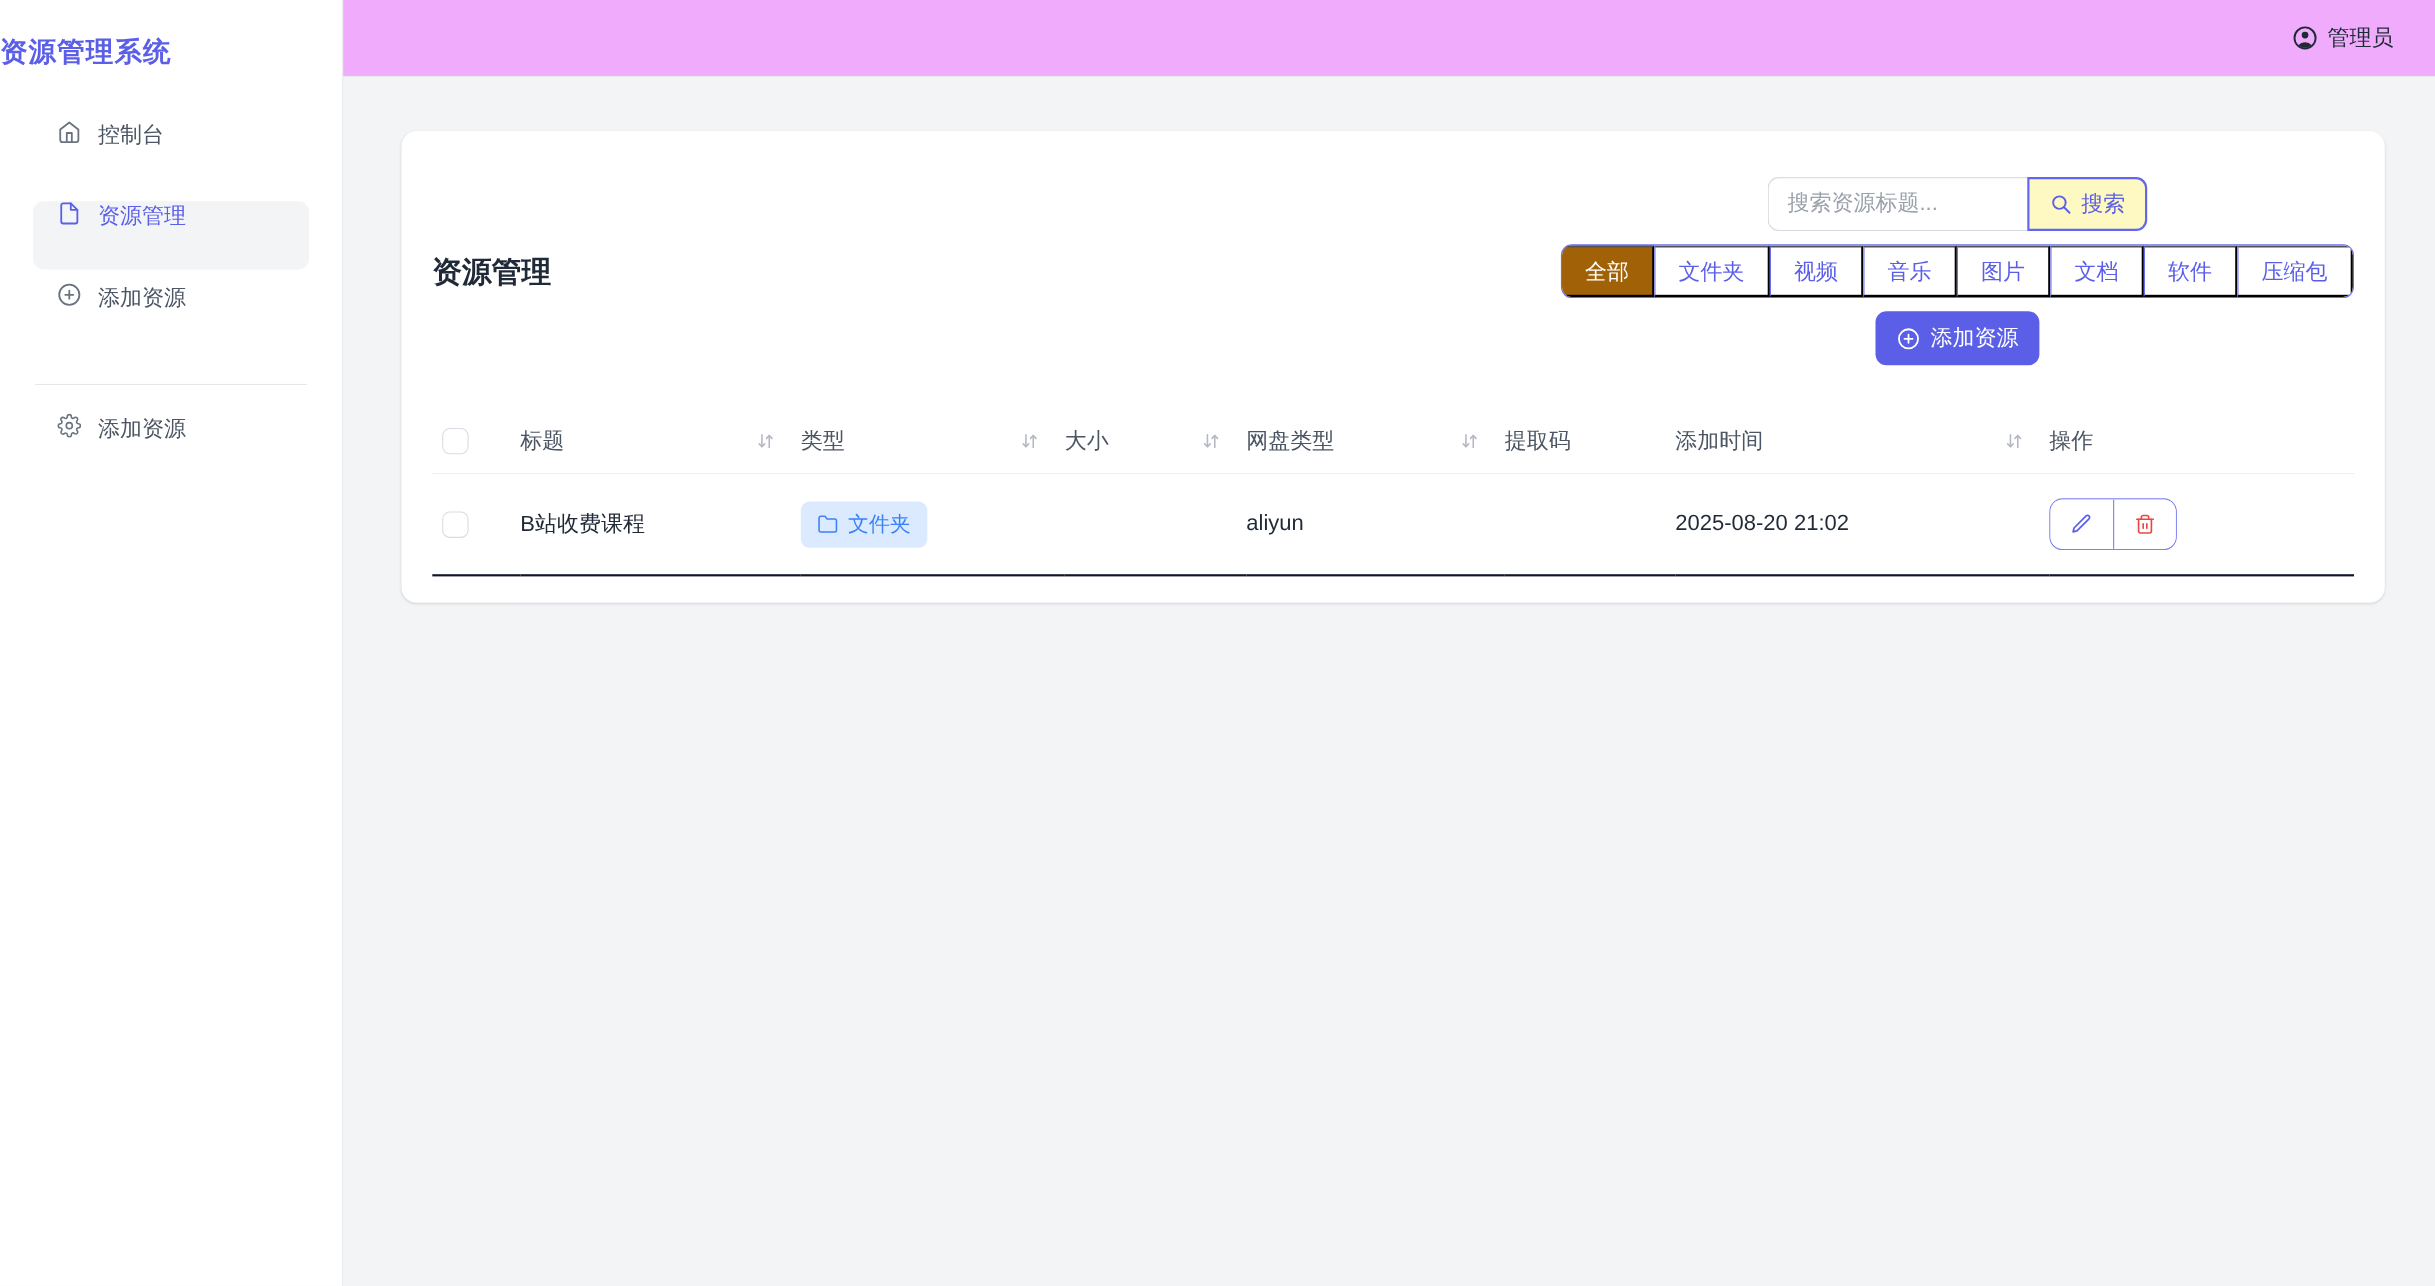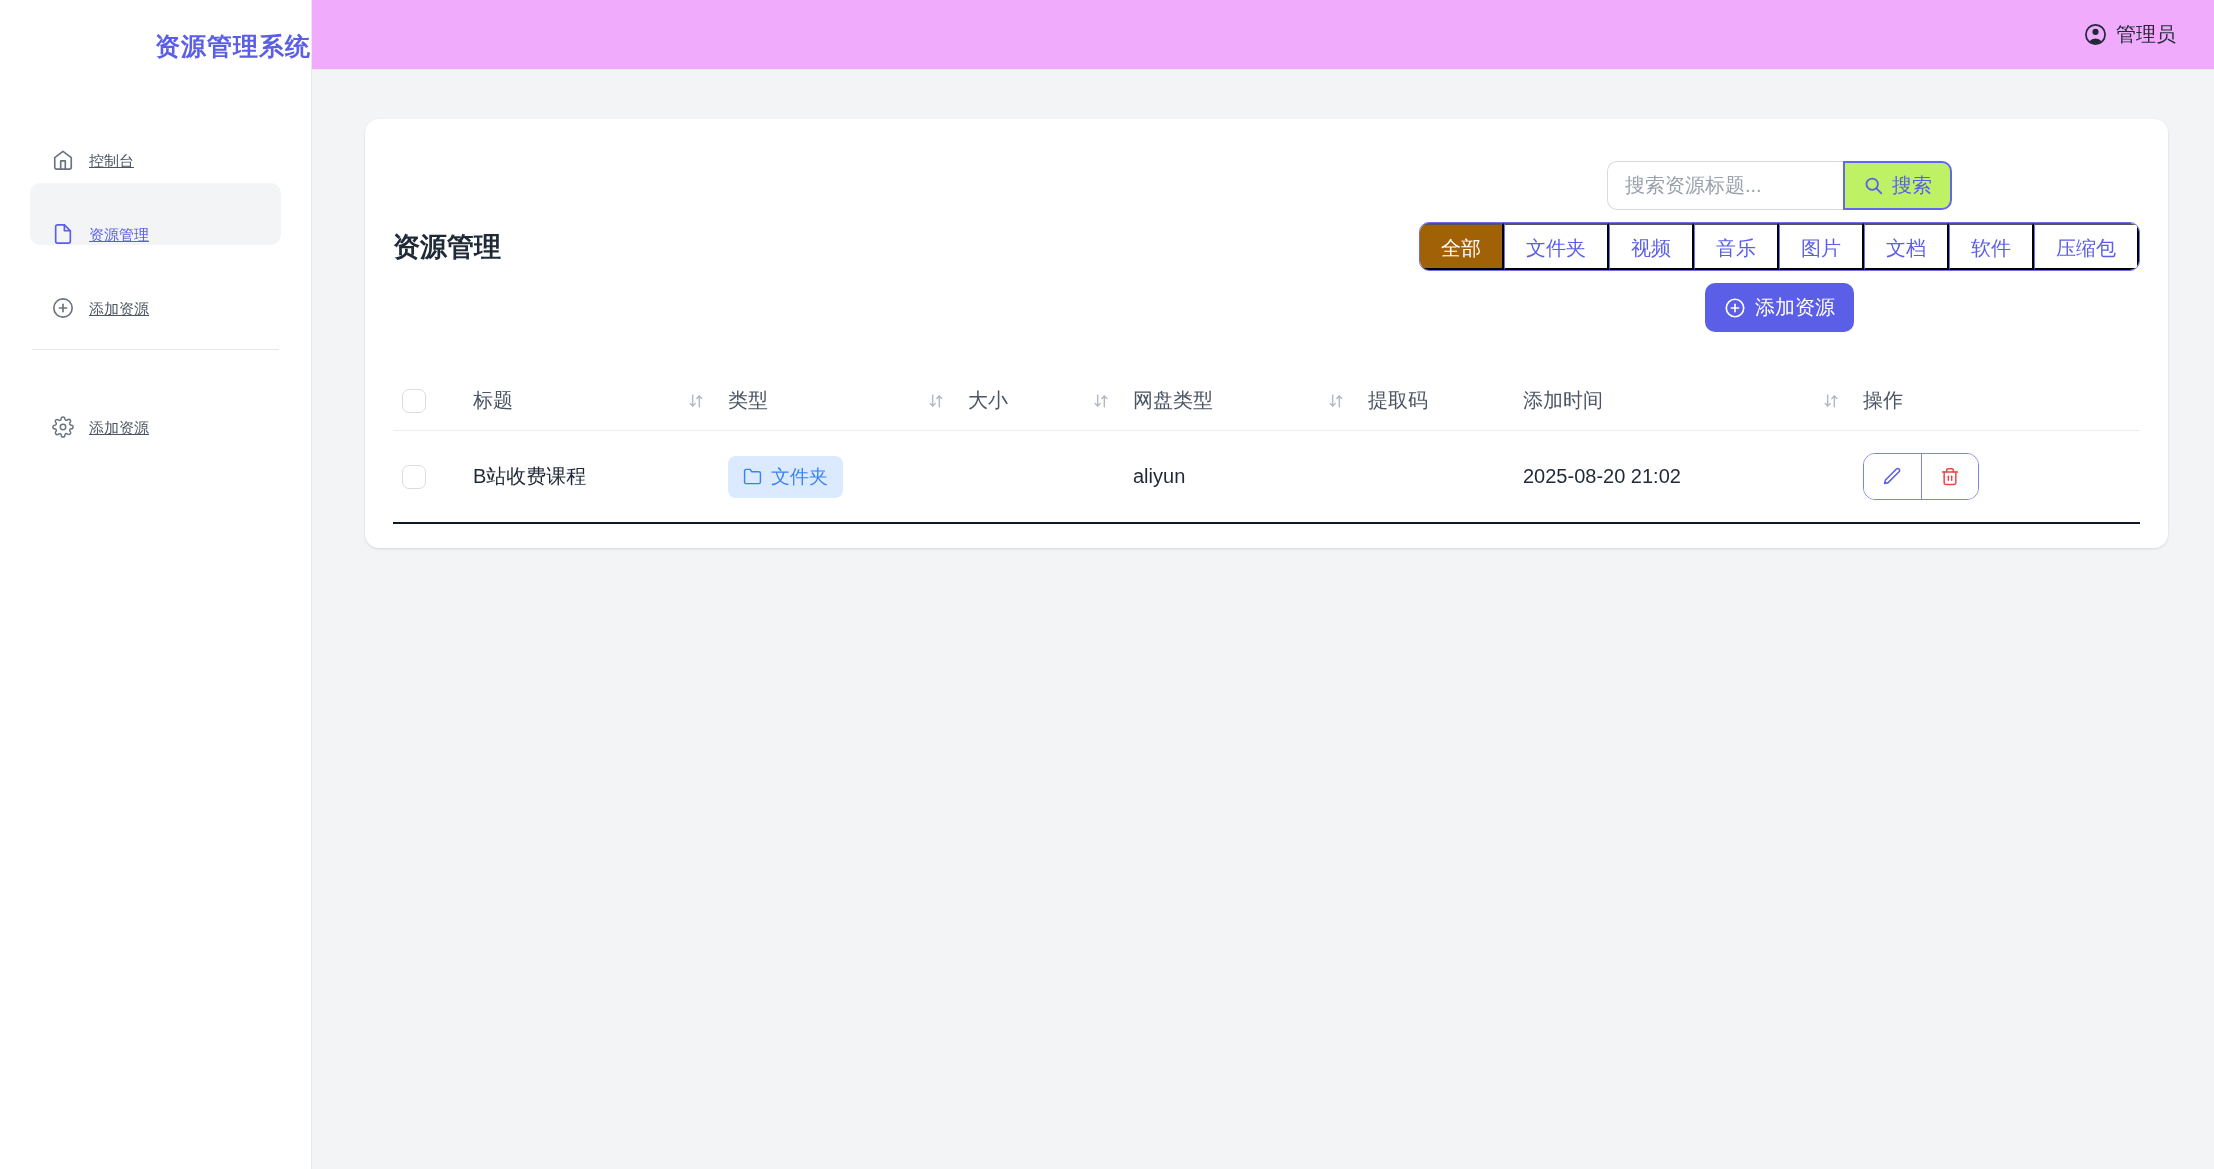--- a/index.html
+++ b/index.html
@@ -3,26 +3,26 @@
 <meta charset="utf-8">
 <style>
   * { margin:0; padding:0; box-sizing:border-box; }
   html,body { width:2214px; height:1169px; overflow:hidden; }
   body {
     font-family:"Liberation Sans","DejaVu Sans",sans-serif;
     background:#f3f4f6; color:#1f2937; display:flex;
   }
   
   .sidebar { width:312px; height:100%; background:#fff; border-right:1px solid #e8eaee; flex:0 0 auto; }
-  .brand { padding-top:30px; text-align:right; font-size:25px; font-weight:bold; color:#5b5fe8; letter-spacing:1px; }
+  .brand { padding-top:30px; text-align:left; font-size:25px; font-weight:bold; color:#5b5fe8; letter-spacing:1px; }
   .nav { margin-top:46px; padding:0 30px; }
   .nav-item {
     height:62px; margin-bottom:12px; border-radius:10px;
-    display:flex; align-items:flex-end; padding-left:22px; gap:15px;
-    font-size:15px; color:#4b5563; cursor:pointer;text-decoration:underline;
+    display:flex; align-items:flex-start; padding-left:22px; gap:15px;
+    font-size:20px; color:#4b5563; cursor:pointer;
   }
   .nav-item svg { stroke:#6b7280; }
   .nav-item.active { background:#f3f4f6; color:#5b5fe8; }
   .nav-item.active svg { stroke:#5b5fe8; }
   .nav-divider { border:none; border-top:1px solid #e5e7eb; margin:30px 2px 26px; }
   
   .main { flex:1; display:flex; flex-direction:column; min-width:0; }
   .topbar {
     height:70px; background:#f0abfc; border-bottom:1px solid #e8eaee;
     display:flex; align-items:center; justify-content:flex-end; padding:0 38px; flex:0 0 auto;
@@ -38,21 +38,21 @@
   .page-title { font-size:27px; font-weight:bold; color:#1f2937; }
   .controls { display:flex; align-items:center; gap:12px;flex-direction:column; }
   .search-wrap { display:flex; align-items:stretch; }
   .search-input {
     width:236px; height:49px; border:1px solid #d7dae0; border-right:none;
     border-radius:10px 0 0 10px; padding:0 17px; font-size:20px; color:#1f2937; outline:none;
     font-family:inherit;
   }
   .search-input::placeholder { color:#9aa1ab; }
   .search-btn {
-    height:49px; padding:0 18px; background:#bef264; border:2px solid #6366f1;
+    height:49px; padding:0 18px; background:#fef9c3; border:2px solid #6366f1;
     border-radius:0 10px 10px 0; color:#5b5fe8; font-size:20px; font-family:inherit;
     display:flex; align-items:center; gap:8px; cursor:pointer;
   }
   .seg { display:flex; border:1px solid #6b6ff0; border-radius:10px; overflow:hidden; background:#fff; }
   .seg-item {
     height:47px; line-height:47px; padding:0 21px; font-size:20px; color:#5b5fe8;
     border-left:1px solid #6b6ff0; cursor:pointer; white-space:nowrap; background:#fff;
     font-family:inherit;
   }
   .seg-item:first-child { border-left:none; }

